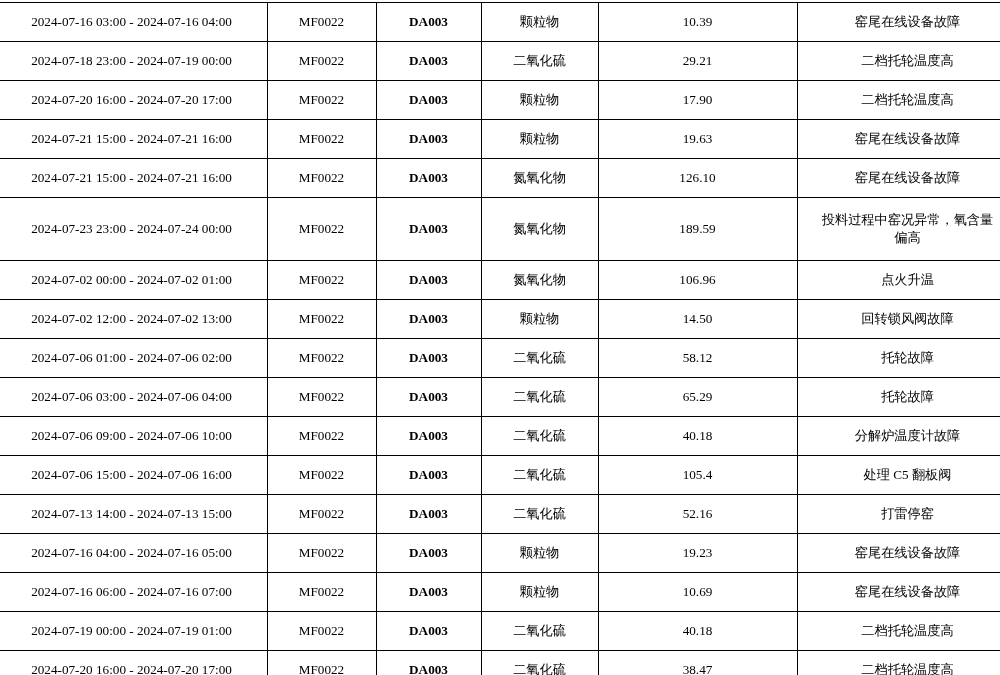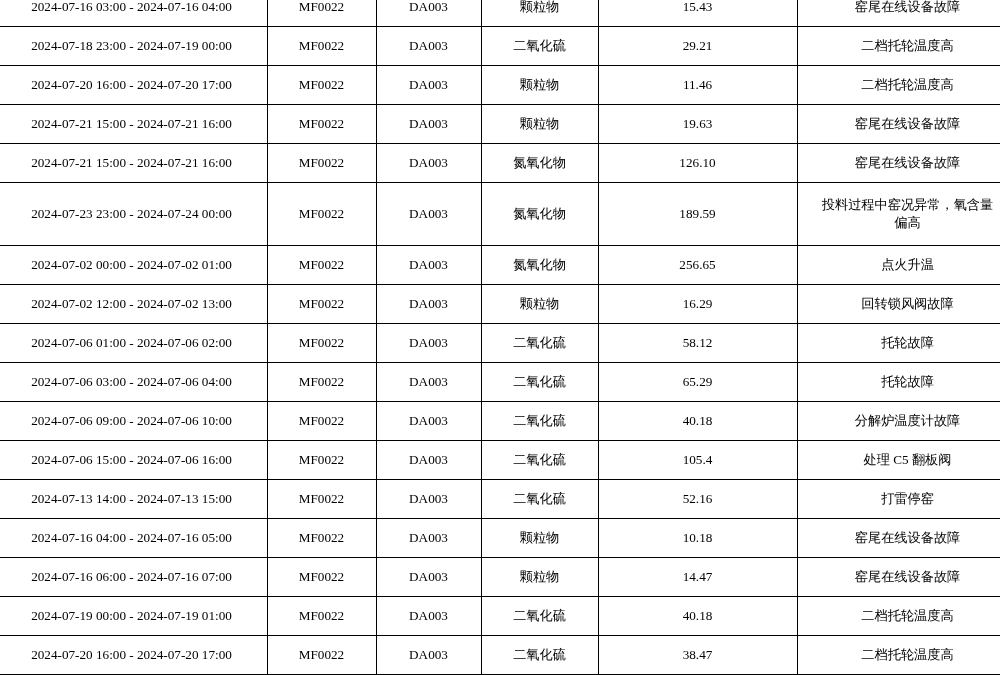--- a/index.html
+++ b/index.html
@@ -13,21 +13,21 @@
     font-family: "Liberation Serif", "DejaVu Serif", serif;
     color: #000000;
     overflow: hidden;
   }
   .sheet {
     width: 1000px;
     height: 675px;
     box-sizing: border-box;
     padding: 0 0 0 0;
     display: flex;
-    align-items: flex-end;
+    align-items: flex-start;
     justify-content: center;
   }
   table.data-table {
     border-collapse: collapse;
     table-layout: fixed;
     width: 968px;
     margin-top: 2px;
     margin-left: 14px;
   }
   table.data-table td {
@@ -40,21 +40,21 @@
     font-family: "Liberation Serif", "DejaVu Serif", serif;
     word-break: break-word;
   }
   td.c-period {
     width: 262px;
     font-family: "Liberation Serif", "DejaVu Serif", serif;
     letter-spacing: 0px;
     font-size: 13px;
   }
   td.c-device  { width: 100px; }
-  td.c-point   { width: 96px; }
+  td.c-point   { width: 96px; font-weight: bold; }
   td.c-pollutant { width: 108px; }
   td.c-value   { width: 190px; }
   td.c-reason  { width: 212px; }
   tr.tall td { height: 54px; }
   tr.normal td { height: 30px; }
   .reason-wrap {
     display: block;
     padding: 0 18px;
   }
 </style>
@@ -62,41 +62,41 @@
 <body>
 
 <div class="sheet">
   <table class="data-table">
     <tbody>
         <tr class="normal">
           <td class="c-period">2024-07-16 03:00 - 2024-07-16 04:00</td>
           <td class="c-device">MF0022</td>
           <td class="c-point">DA003</td>
           <td class="c-pollutant">颗粒物</td>
-          <td class="c-value">15.43</td>
+          <td class="c-value">10.39</td>
           <td class="c-reason">
             <span class="reason-wrap">窑尾在线设备故障</span>
           </td>
         </tr>
         <tr class="normal">
           <td class="c-period">2024-07-18 23:00 - 2024-07-19 00:00</td>
           <td class="c-device">MF0022</td>
           <td class="c-point">DA003</td>
           <td class="c-pollutant">二氧化硫</td>
           <td class="c-value">29.21</td>
           <td class="c-reason">
             <span class="reason-wrap">二档托轮温度高</span>
           </td>
         </tr>
         <tr class="normal">
           <td class="c-period">2024-07-20 16:00 - 2024-07-20 17:00</td>
           <td class="c-device">MF0022</td>
           <td class="c-point">DA003</td>
           <td class="c-pollutant">颗粒物</td>
-          <td class="c-value">11.46</td>
+          <td class="c-value">17.90</td>
           <td class="c-reason">
             <span class="reason-wrap">二档托轮温度高</span>
           </td>
         </tr>
         <tr class="normal">
           <td class="c-period">2024-07-21 15:00 - 2024-07-21 16:00</td>
           <td class="c-device">MF0022</td>
           <td class="c-point">DA003</td>
           <td class="c-pollutant">颗粒物</td>
           <td class="c-value">19.63</td>
@@ -122,31 +122,31 @@
           <td class="c-value">189.59</td>
           <td class="c-reason">
             <span class="reason-wrap">投料过程中窑况异常，氧含量偏高</span>
           </td>
         </tr>
         <tr class="normal">
           <td class="c-period">2024-07-02 00:00 - 2024-07-02 01:00</td>
           <td class="c-device">MF0022</td>
           <td class="c-point">DA003</td>
           <td class="c-pollutant">氮氧化物</td>
-          <td class="c-value">256.65</td>
+          <td class="c-value">106.96</td>
           <td class="c-reason">
             <span class="reason-wrap">点火升温</span>
           </td>
         </tr>
         <tr class="normal">
           <td class="c-period">2024-07-02 12:00 - 2024-07-02 13:00</td>
           <td class="c-device">MF0022</td>
           <td class="c-point">DA003</td>
           <td class="c-pollutant">颗粒物</td>
-          <td class="c-value">16.29</td>
+          <td class="c-value">14.50</td>
           <td class="c-reason">
             <span class="reason-wrap">回转锁风阀故障</span>
           </td>
         </tr>
         <tr class="normal">
           <td class="c-period">2024-07-06 01:00 - 2024-07-06 02:00</td>
           <td class="c-device">MF0022</td>
           <td class="c-point">DA003</td>
           <td class="c-pollutant">二氧化硫</td>
           <td class="c-value">58.12</td>
@@ -192,31 +192,31 @@
           <td class="c-value">52.16</td>
           <td class="c-reason">
             <span class="reason-wrap">打雷停窑</span>
           </td>
         </tr>
         <tr class="normal">
           <td class="c-period">2024-07-16 04:00 - 2024-07-16 05:00</td>
           <td class="c-device">MF0022</td>
           <td class="c-point">DA003</td>
           <td class="c-pollutant">颗粒物</td>
-          <td class="c-value">10.18</td>
+          <td class="c-value">19.23</td>
           <td class="c-reason">
             <span class="reason-wrap">窑尾在线设备故障</span>
           </td>
         </tr>
         <tr class="normal">
           <td class="c-period">2024-07-16 06:00 - 2024-07-16 07:00</td>
           <td class="c-device">MF0022</td>
           <td class="c-point">DA003</td>
           <td class="c-pollutant">颗粒物</td>
-          <td class="c-value">14.47</td>
+          <td class="c-value">10.69</td>
           <td class="c-reason">
             <span class="reason-wrap">窑尾在线设备故障</span>
           </td>
         </tr>
         <tr class="normal">
           <td class="c-period">2024-07-19 00:00 - 2024-07-19 01:00</td>
           <td class="c-device">MF0022</td>
           <td class="c-point">DA003</td>
           <td class="c-pollutant">二氧化硫</td>
           <td class="c-value">40.18</td>

